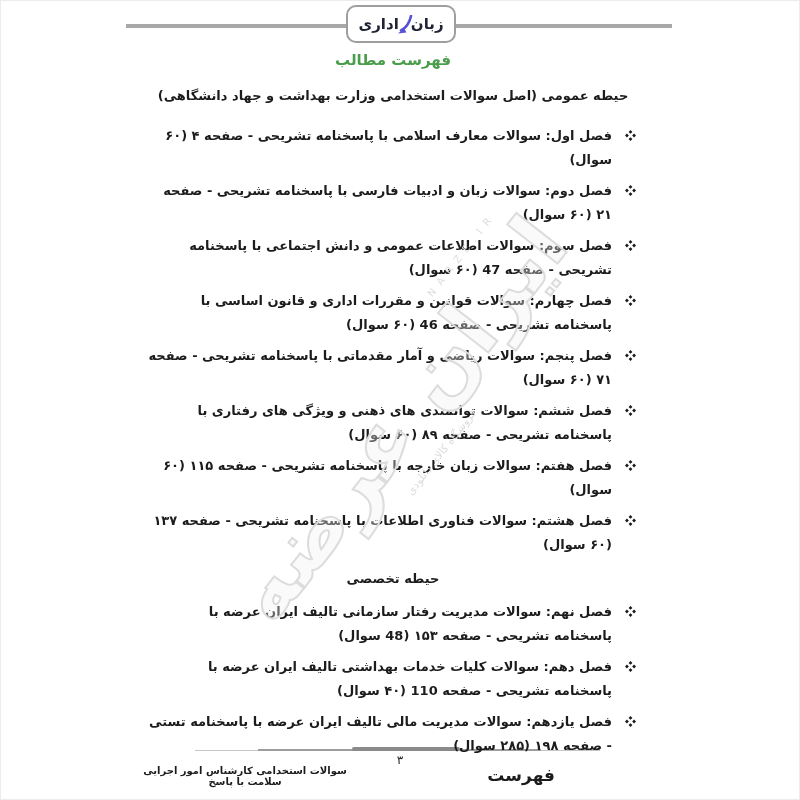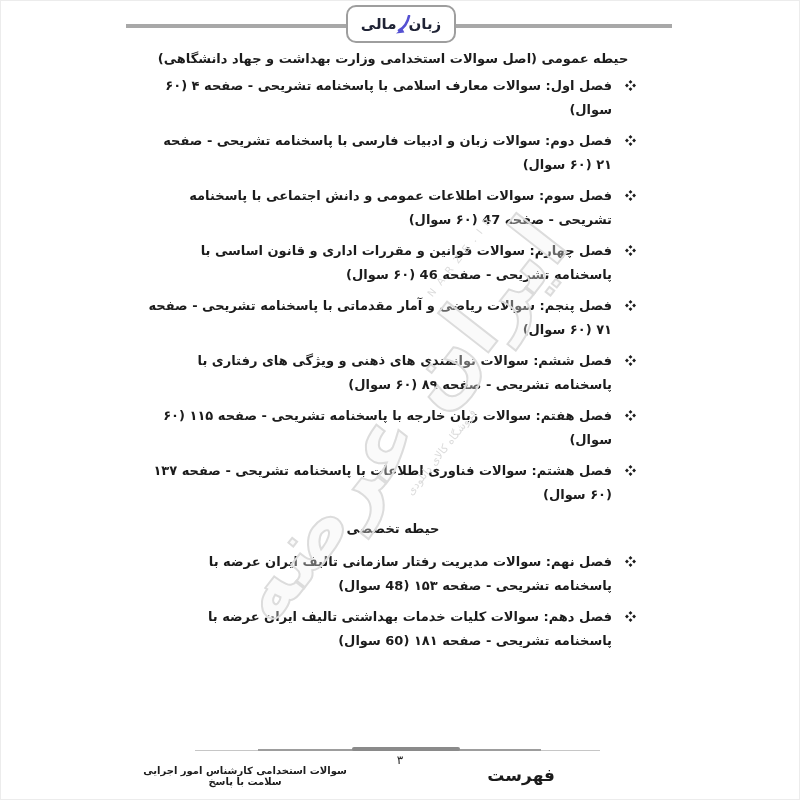--- a/index.html
+++ b/index.html
@@ -39,21 +39,21 @@
     position:absolute;top:49px;left:118px;width:550px;
     direction:rtl;text-align:right;
     z-index:2;
   }
   .page-title{
     font-size:15px;font-weight:bold;color:var(--green);
     text-align:center;line-height:22px;margin-bottom:15px;
   }
   .section-heading{
     font-size:13px;font-weight:bold;color:var(--ink);
-    text-align:center;line-height:20px;margin-bottom:5px;
+    text-align:center;line-height:20px;margin-bottom:18px;
   }
   .toc-list{list-style:none;}
   .toc-item{
     position:relative;
     margin-right:32px;
     padding-right:24px;
     font-size:13px;font-weight:bold;
     line-height:24px;
     margin-bottom:7px;
     margin-left:29px;
@@ -106,24 +106,25 @@
 
 <div class="header-rule"></div>
 <div class="logo">
   <span>زبان</span>
   <span class="arrow-wrap">
     <svg width="16" height="20" viewBox="0 0 16 20">
       <path d="M14 1 C 12.5 8, 9.5 12.5, 4 15.5" fill="none" stroke="#5551d2" stroke-width="2.6" stroke-linecap="round"></path>
       <path d="M7.2 13.2 L1 18.6 L9.4 17.4 Z" fill="#5551d2"></path>
     </svg>
   </span>
-  <span>مالی</span>
+  <span>اداری</span>
 </div>
 
 <div class="content">
+  <div class="page-title">فهرست مطالب</div>
 
   <section>
     <div class="section-heading">حیطه عمومی (اصل سوالات استخدامی وزارت بهداشت و جهاد دانشگاهی)</div>
     <ul class="toc-list">
         <li class="toc-item"><span class="bullet"><svg width="11" height="11" viewBox="0 0 12 12">
               <path fill="#1c1c1c" d="M6 0l2.1 2.1L6 4.2 3.9 2.1z M0 6l2.1-2.1L4.2 6 2.1 8.1z M7.8 6l2.1-2.1L12 6 9.9 8.1z M6 7.8l2.1 2.1L6 12 3.9 9.9z"></path>
             </svg></span><span>فصل اول: سوالات معارف اسلامی با پاسخنامه تشریحی - صفحه ۴ (۶۰ سوال)</span></li>
         <li class="toc-item"><span class="bullet"><svg width="11" height="11" viewBox="0 0 12 12">
               <path fill="#1c1c1c" d="M6 0l2.1 2.1L6 4.2 3.9 2.1z M0 6l2.1-2.1L4.2 6 2.1 8.1z M7.8 6l2.1-2.1L12 6 9.9 8.1z M6 7.8l2.1 2.1L6 12 3.9 9.9z"></path>
             </svg></span><span>فصل دوم: سوالات زبان و ادبیات فارسی با پاسخنامه تشریحی - صفحه ۲۱ (۶۰ سوال)</span></li>
@@ -149,21 +150,24 @@
   </section>
 
   <section class="section-specialized">
     <div class="section-heading">حیطه تخصصی</div>
     <ul class="toc-list">
         <li class="toc-item"><span class="bullet"><svg width="11" height="11" viewBox="0 0 12 12">
               <path fill="#1c1c1c" d="M6 0l2.1 2.1L6 4.2 3.9 2.1z M0 6l2.1-2.1L4.2 6 2.1 8.1z M7.8 6l2.1-2.1L12 6 9.9 8.1z M6 7.8l2.1 2.1L6 12 3.9 9.9z"></path>
             </svg></span><span>فصل نهم: سوالات مدیریت رفتار سازمانی تالیف ایران عرضه با پاسخنامه تشریحی - صفحه ۱۵۳ (48 سوال)</span></li>
         <li class="toc-item"><span class="bullet"><svg width="11" height="11" viewBox="0 0 12 12">
               <path fill="#1c1c1c" d="M6 0l2.1 2.1L6 4.2 3.9 2.1z M0 6l2.1-2.1L4.2 6 2.1 8.1z M7.8 6l2.1-2.1L12 6 9.9 8.1z M6 7.8l2.1 2.1L6 12 3.9 9.9z"></path>
-            </svg></span><span>فصل دهم: سوالات کلیات خدمات بهداشتی تالیف ایران عرضه با پاسخنامه تشریحی - صفحه ۱۸۱ (60 سوال)</span></li>
+            </svg></span><span>فصل دهم: سوالات کلیات خدمات بهداشتی تالیف ایران عرضه با پاسخنامه تشریحی - صفحه 110 (۴۰ سوال)</span></li>
+        <li class="toc-item"><span class="bullet"><svg width="11" height="11" viewBox="0 0 12 12">
+              <path fill="#1c1c1c" d="M6 0l2.1 2.1L6 4.2 3.9 2.1z M0 6l2.1-2.1L4.2 6 2.1 8.1z M7.8 6l2.1-2.1L12 6 9.9 8.1z M6 7.8l2.1 2.1L6 12 3.9 9.9z"></path>
+            </svg></span><span>فصل یازدهم: سوالات مدیریت مالی تالیف ایران عرضه با پاسخنامه تستی - صفحه ۱۹۸ (۲۸۵ سوال)</span></li>
       </ul>
   </section>
 </div>
 
 <div class="watermark">
   <span class="watermark-site">NARZE.IR</span>
   <span class="watermark-logo">ایران عرضه</span>
   <span class="watermark-tagline">فروشگاه کالای دانلودی</span>
 </div>
 

